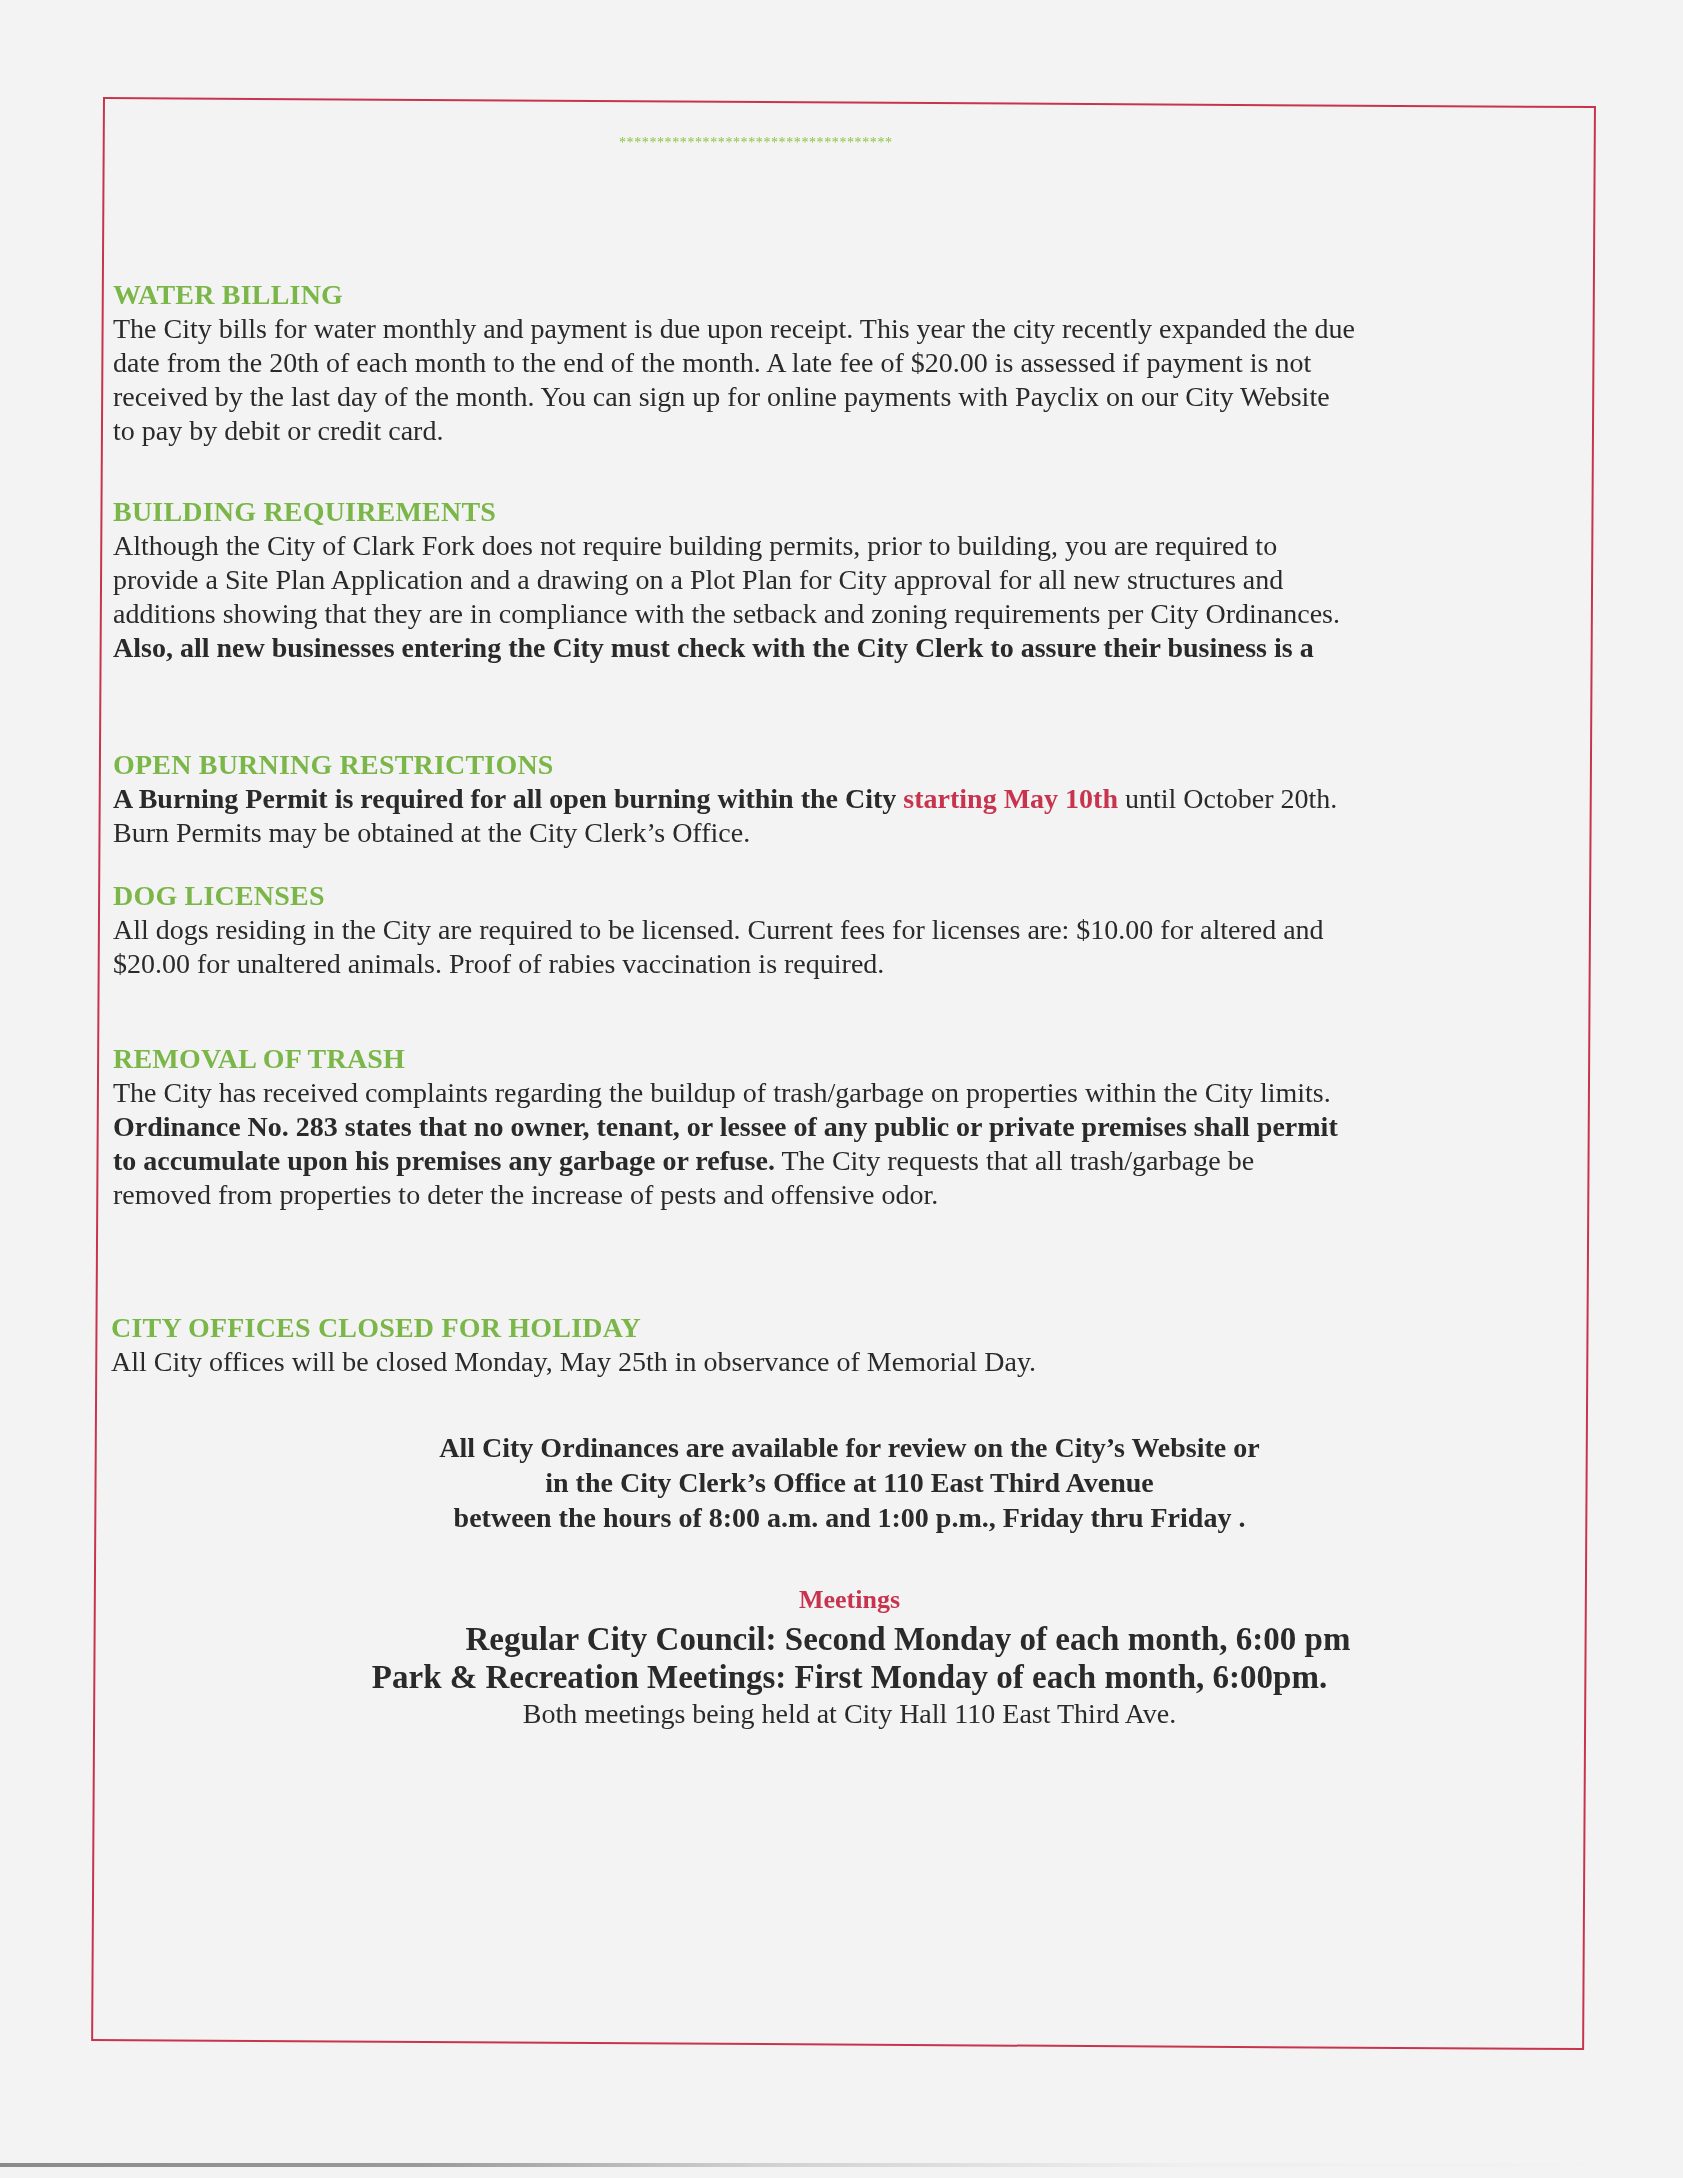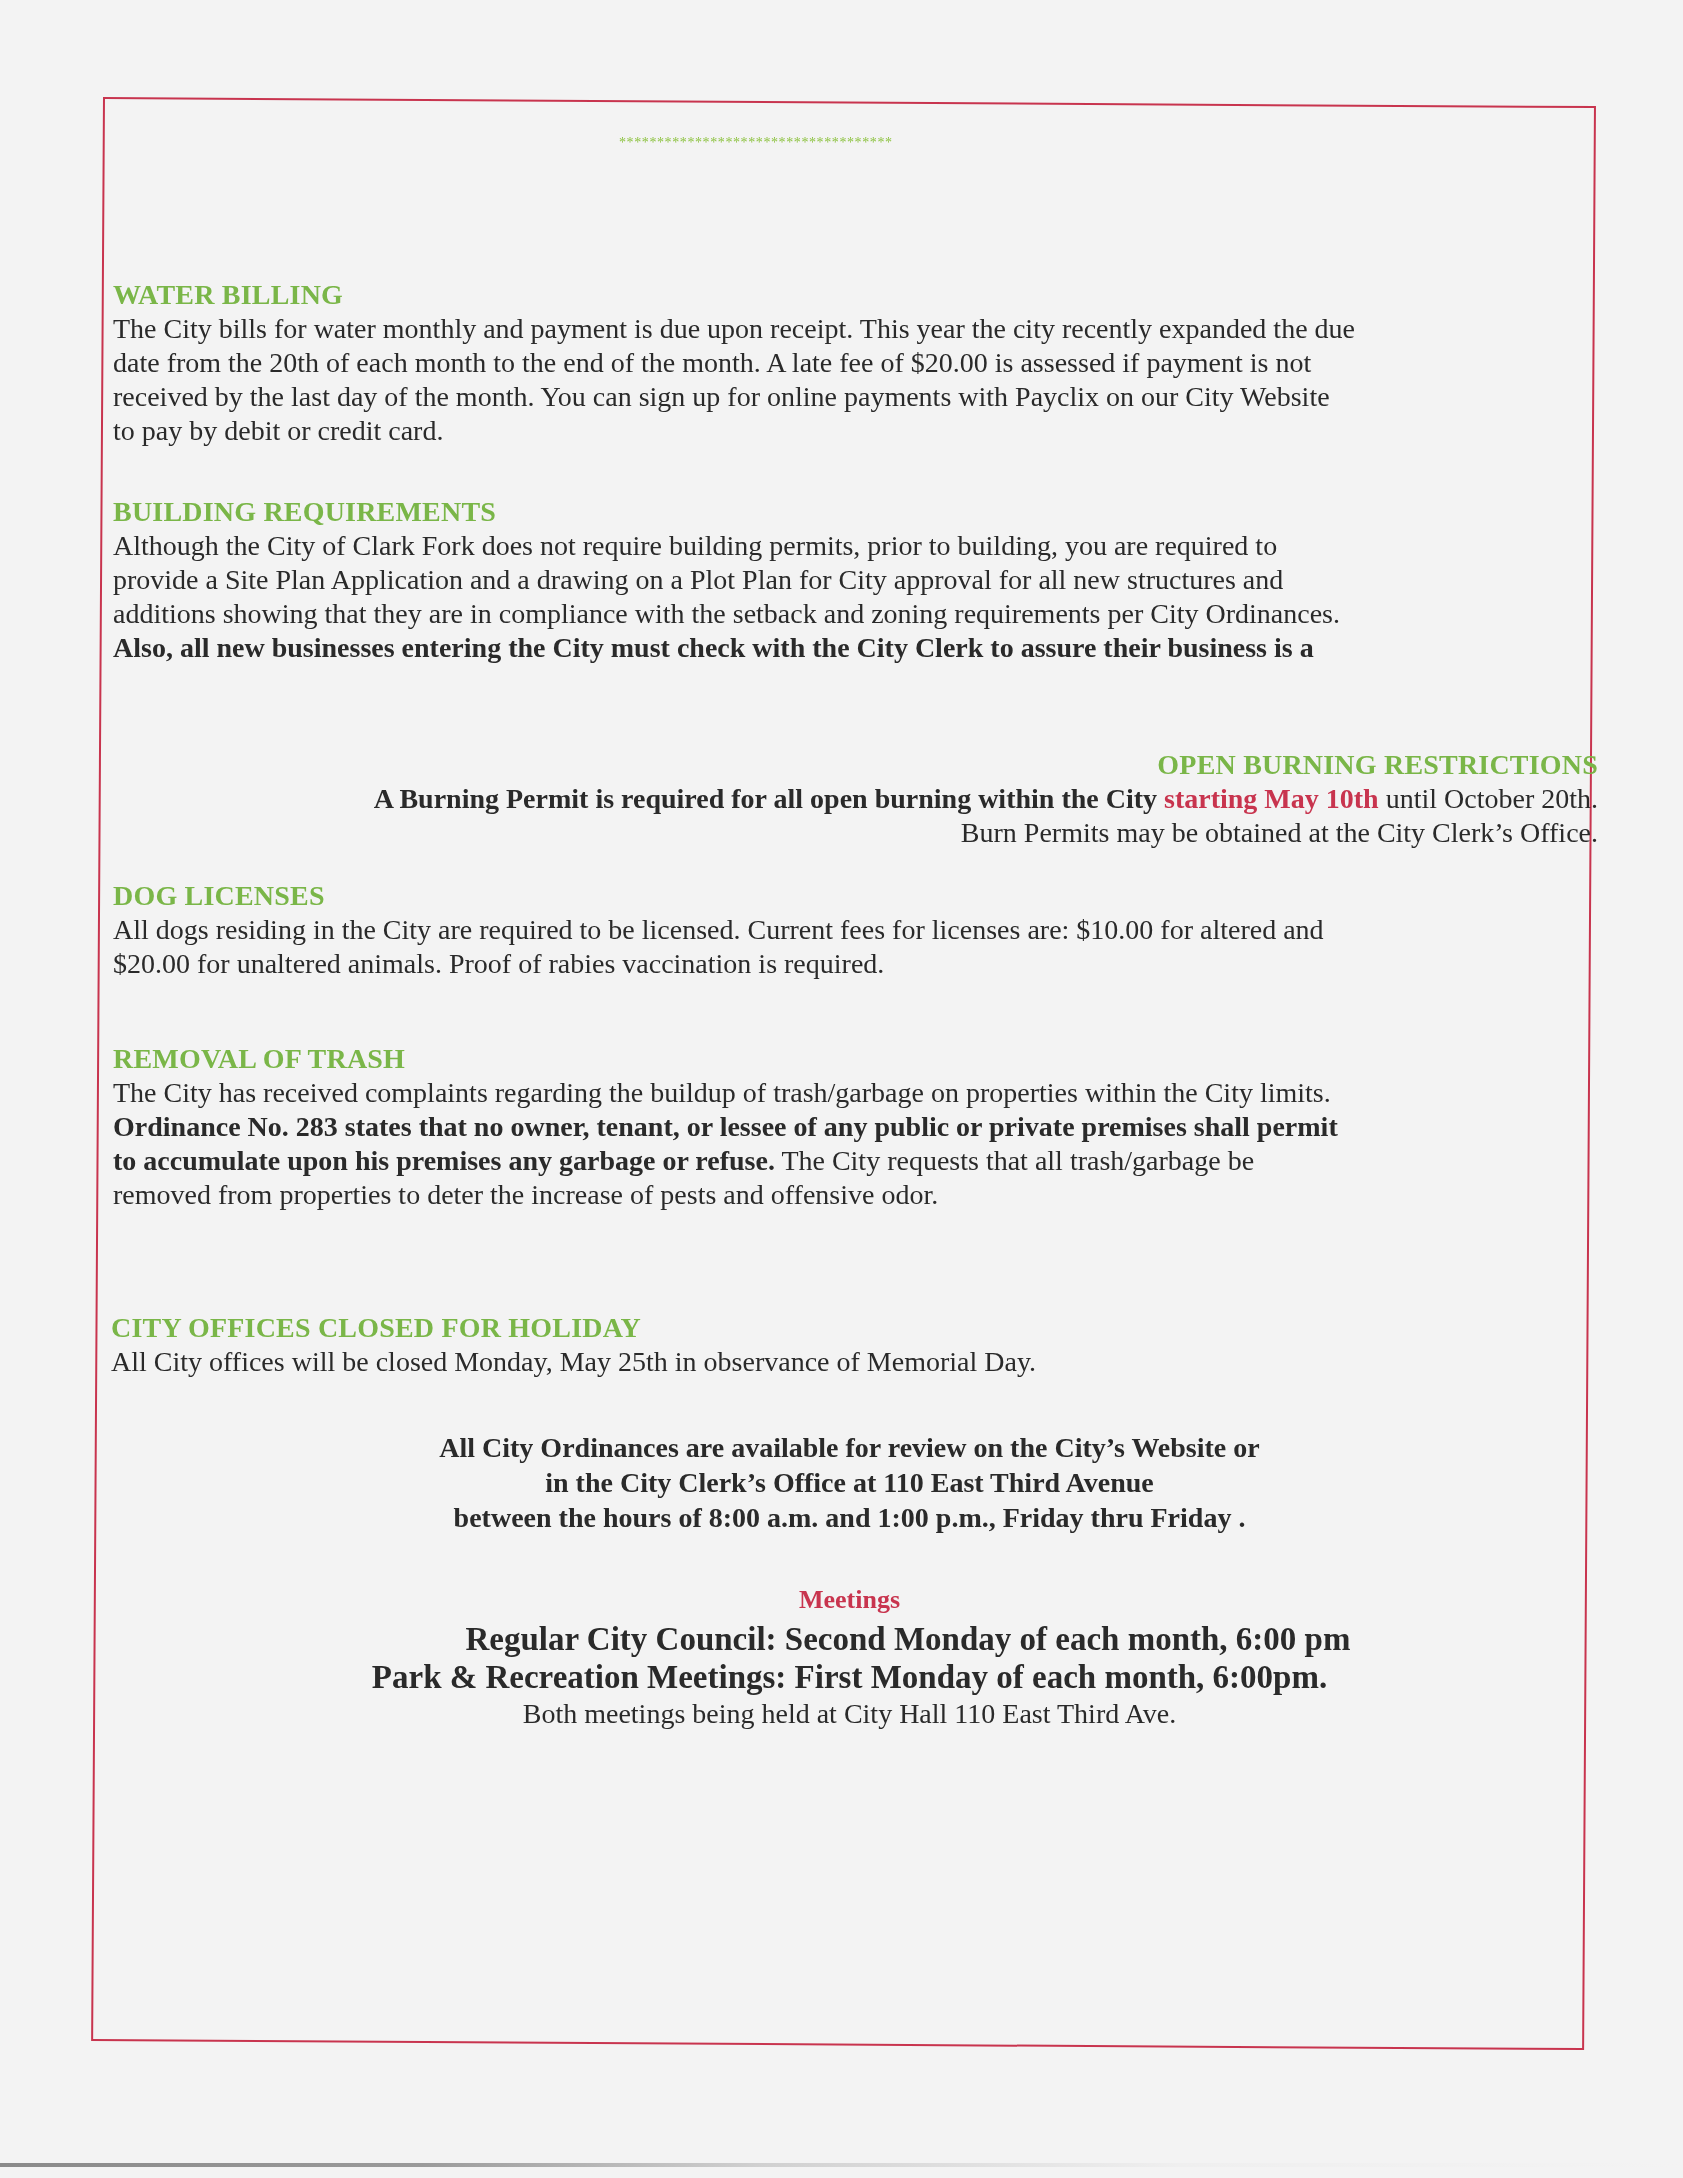--- a/index.html
+++ b/index.html
@@ -141,21 +141,21 @@
   <div class="section" style="top:495px;">
     <div class="heading">BUILDING REQUIREMENTS</div>
     <div class="body-text">
       <span class="line">Although the City of Clark Fork does not require building permits, prior to building, you are required to</span>
       <span class="line">provide a Site Plan Application and a drawing on a Plot Plan for City approval for all new structures and</span>
       <span class="line">additions showing that they are in compliance with the setback and zoning requirements per City Ordinances.</span>
       <span class="line bold">Also, all new businesses entering the City must check with the City Clerk to assure their business is a</span>
     </div>
   </div>
 
-  <div class="section" style="top:748px;text-align:right;">
+  <div class="section" style="top:748px;">
     <div class="heading">OPEN BURNING RESTRICTIONS</div>
     <div class="body-text">
       <span class="line"><span class="bold">A Burning Permit is required for all open burning within the City </span><span class="red">starting May 10th</span><span> until October 20th.</span></span>
       <span class="line">Burn Permits may be obtained at the City Clerk’s Office.</span>
     </div>
   </div>
 
   <div class="section" style="top:879px;">
     <div class="heading">DOG LICENSES</div>
     <div class="body-text">

